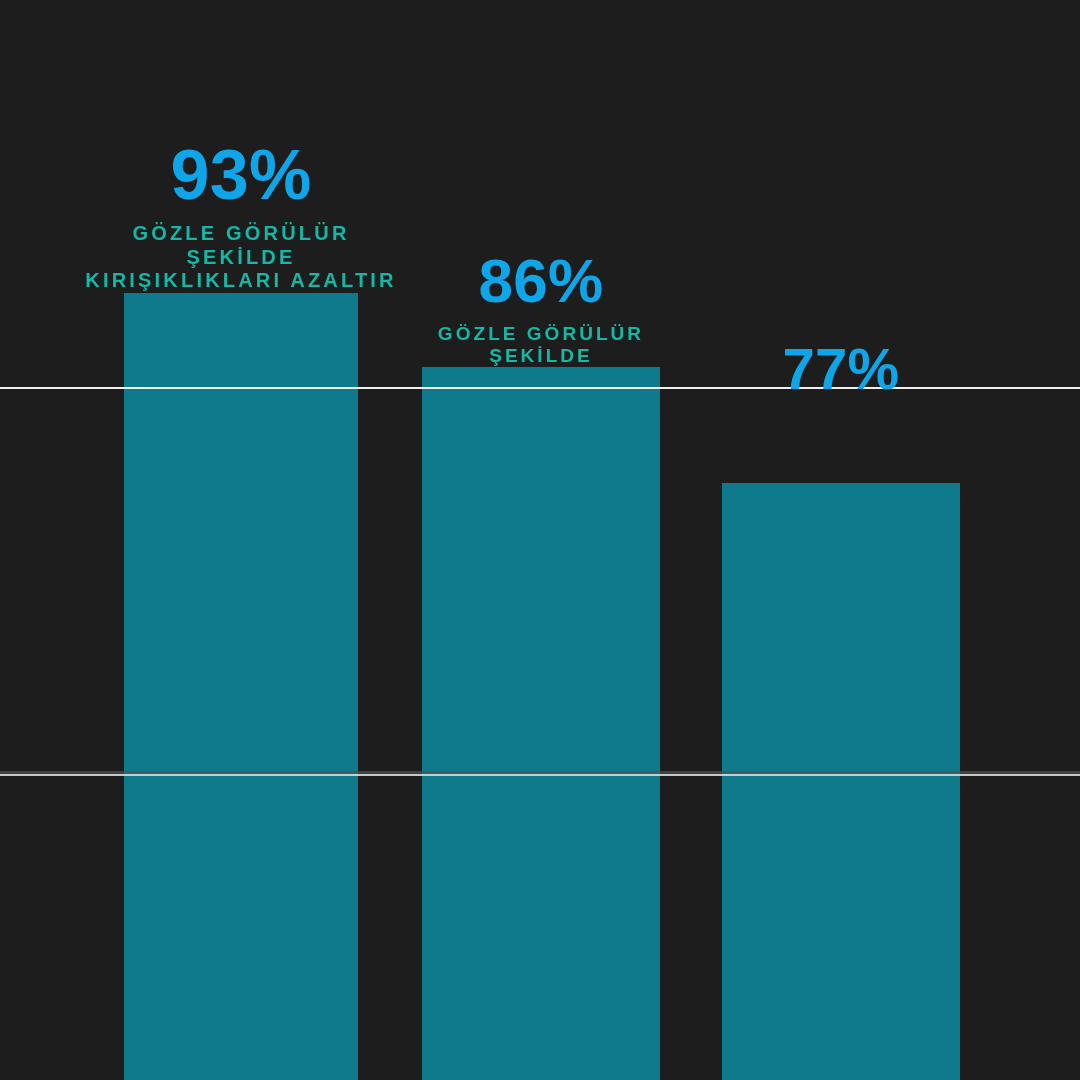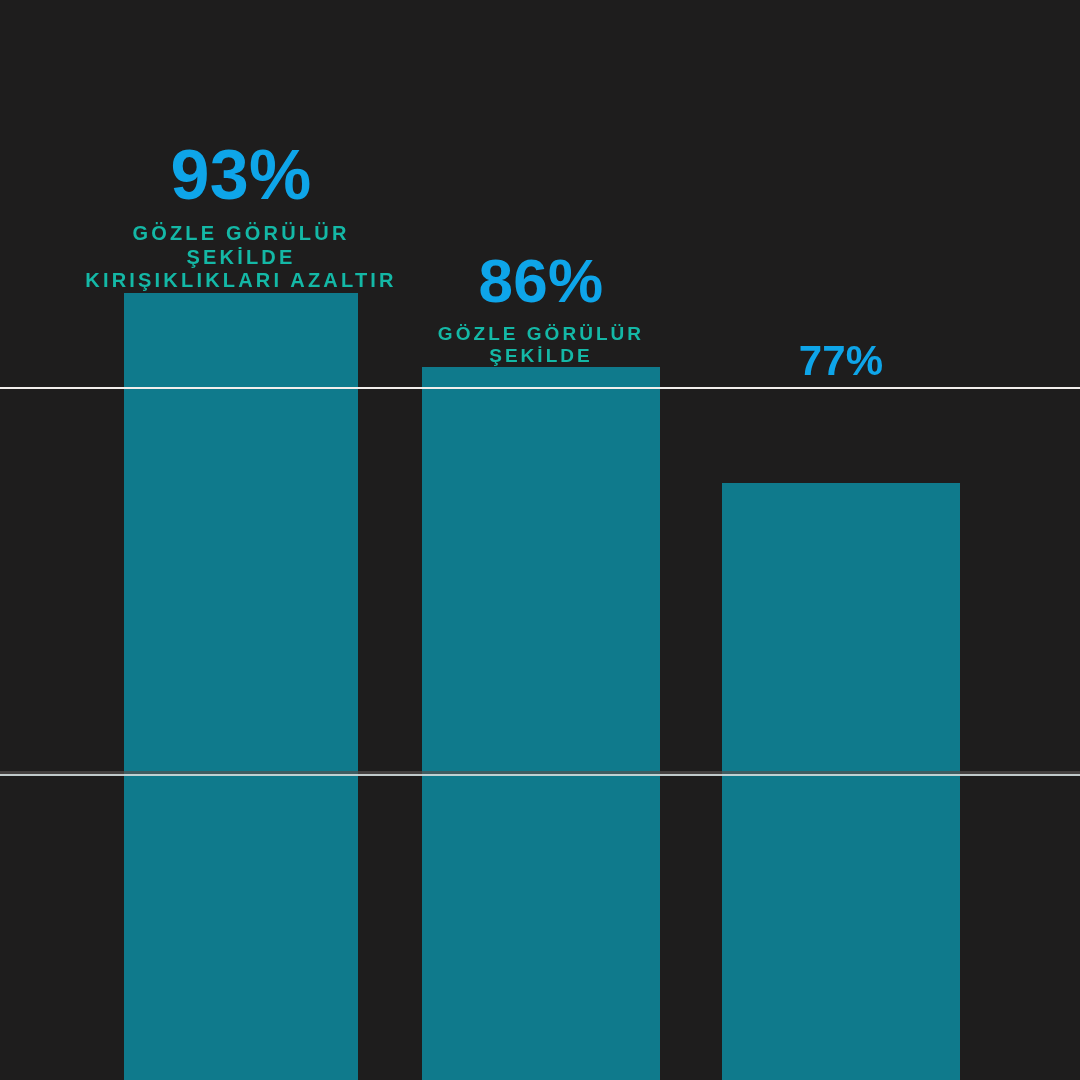--- a/index.html
+++ b/index.html
@@ -90,21 +90,21 @@
 
   .stat-1 { left: 64px; top: 140px; width: 354px; }
   .stat-1 .value { font-size: 70px; margin-bottom: 12px; }
   .stat-1 .caption { font-size: 20px; }
 
   .stat-2 { left: 368px; top: 218px; width: 346px; margin-top: 32px; }
   .stat-2 .value { font-size: 62px; margin-bottom: 11px; }
   .stat-2 .caption { font-size: 19px; }
 
   .stat-3 { left: 700px; top: 340px; width: 282px; }
-  .stat-3 .value { font-size: 42px; margin-bottom: 24px; }
+  .stat-3 .value { font-size: 58px; margin-bottom: 24px; }
   .stat-3 .caption { font-size: 18px; line-height: 1.35; }
 </style>
 </head>
 <body>
 
 <div id="infographic">
 
   <div class="bars">
     <div class="bar bar-1"></div>
     <div class="bar bar-2"></div>

